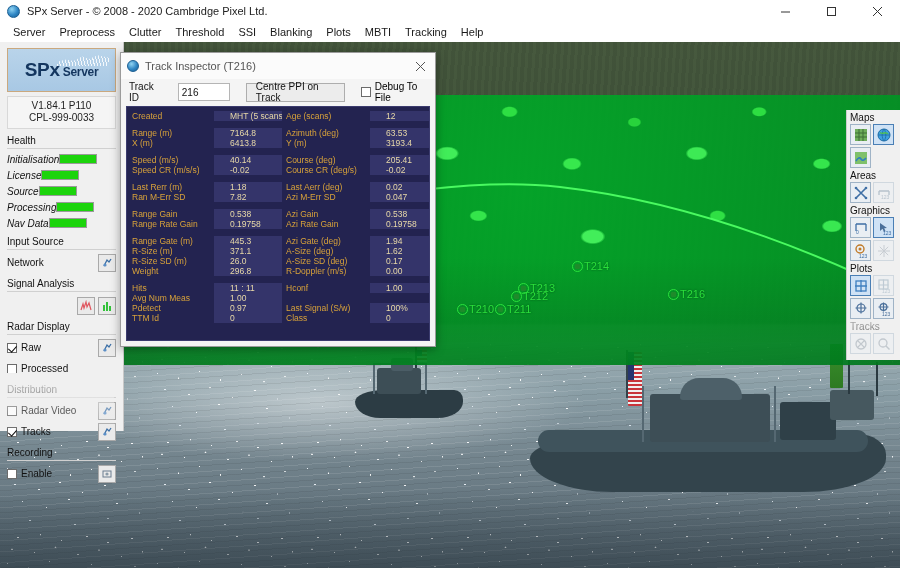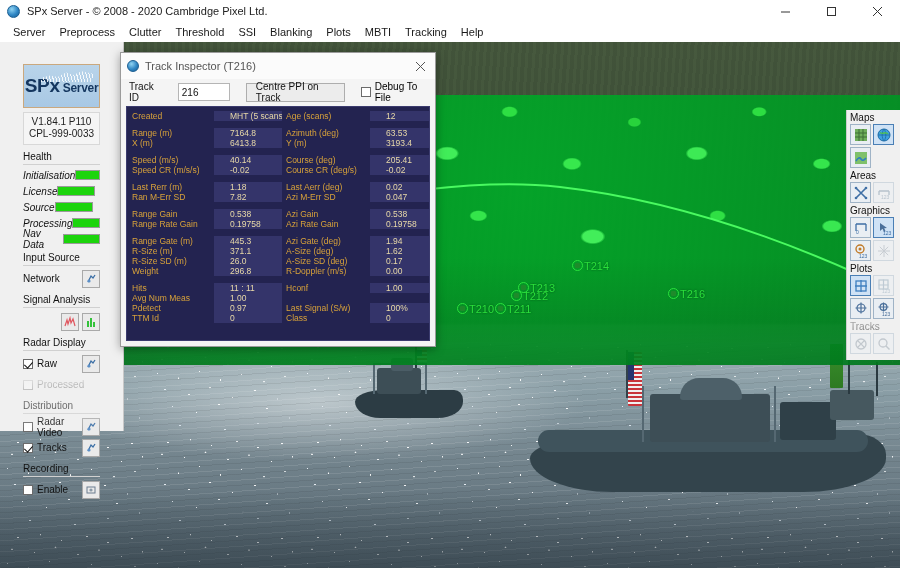--- a/index.html
+++ b/index.html
@@ -229,21 +229,21 @@
   }
   .ppi .coast svg { position:absolute; left:0; top:0; }
   .ppi .vignette{
     position:absolute; inset:0;
     background: linear-gradient(180deg, rgba(0,0,0,0) 60%, rgba(0,0,0,.18) 100%);
     pointer-events:none;
   }
 
   .track-sym {
     position:absolute;
-    display:flex; align-items:flex-start;
+    display:flex; align-items:flex-end;
     z-index: 6;
     white-space: nowrap;
   }
   .track-sym .ring {
     width: 11px; height: 11px; border-radius:50%;
     border: 1.5px solid #29e23c;
     position:relative; flex:0 0 auto;
   }
   .track-sym .ring::after{
     content:""; position:absolute; left:2px; top:2px;
@@ -256,21 +256,21 @@
   }
 
   
   .leftpanel {
     position: absolute; left: 0; top: 42px;
     width: 124px; height: 389px;
     background: #f0f0f0;
     border-right: 1px solid #c8c8c8;
     z-index: 20;
     font-size: 10px; color:#111;
-    padding: 16px;
+    padding: 0;
   }
   .leftpanel .fade {
     position:absolute; left:0; bottom:0; width:114px; height:58px;
     background: linear-gradient(180deg, rgba(240,240,240,1) 0%, rgba(240,240,240,.55) 38%, rgba(240,240,240,0) 100%);
     pointer-events:none;
   }
   .logo {
     margin: 6px 7px 0 7px;
     height: 44px;
     background: linear-gradient(180deg,#b9d4ea 0%, #a8c8e4 100%);

